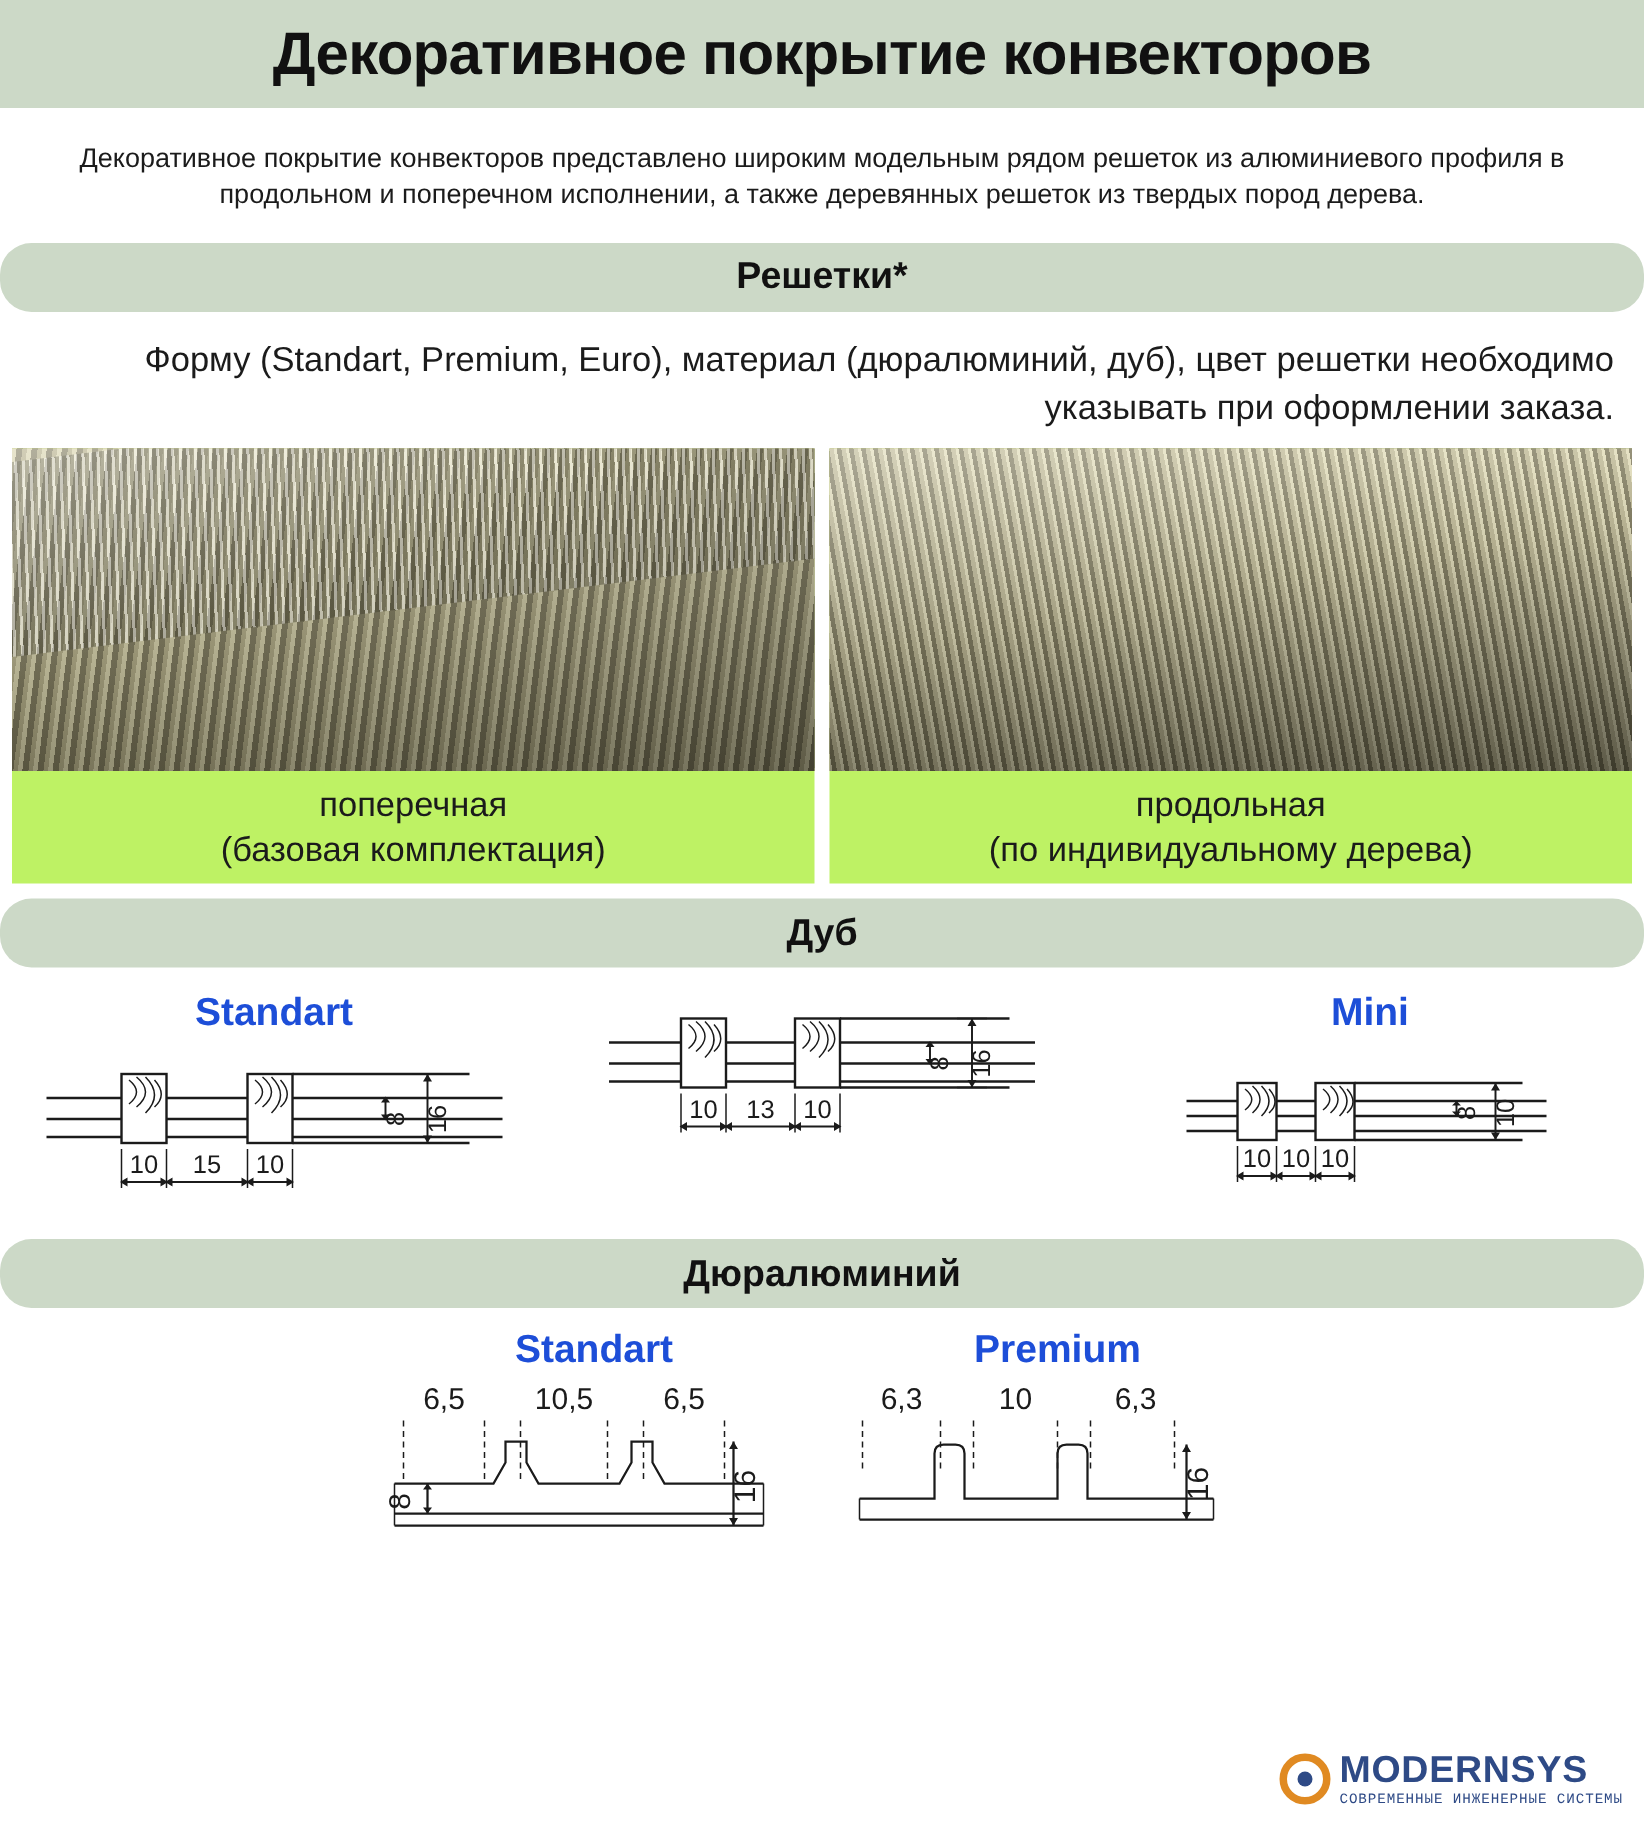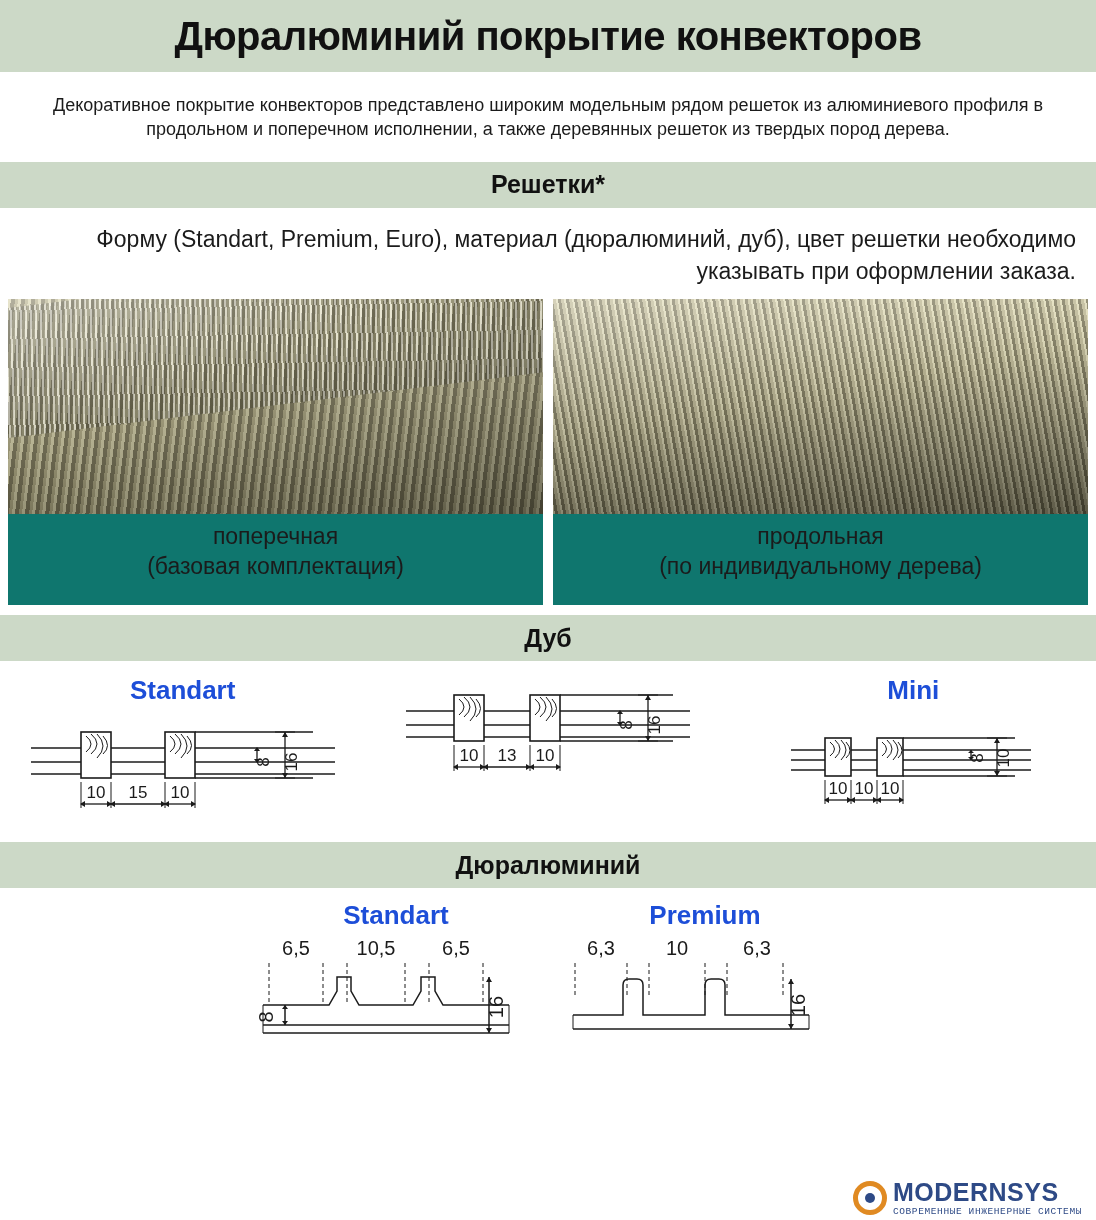--- a/index.html
+++ b/index.html
@@ -18,21 +18,21 @@
     height:72px;
     display:flex;align-items:center;justify-content:center;
   }
   .title-band .title{
     font-size:40px;font-weight:bold;letter-spacing:-0.5px;
     color:#111;
   }
   .section-band{
     background:#ccd9c7;
     height:46px;
-    display:flex;align-items:center;justify-content:center;
+    display:flex;align-items:center;justify-content:center;border-radius:21px;
   }
   .section-band .section-title{
     font-size:25px;font-weight:bold;color:#111;
   }
 
   
   .intro{
     padding:22px 14px 20px 14px;
     text-align:center;
     font-size:18px;
@@ -47,22 +47,22 @@
     font-size:23px;
     line-height:1.38;
   }
   .photos{
     display:flex;
     gap:10px;
     padding:0 8px;
   }
   .photo-card{
     flex:1;
-    background:#0f766e;
-    padding:0 0 20px 0;
+    background:#bef264;
+    padding:0 0 4px 0;
   }
   .photo{
     height:215px;
     position:relative;
     overflow:hidden;
     background:#8d8a6f;
   }
   
   .photo.transverse{
     background:
@@ -129,21 +129,21 @@
     justify-content:center;
     gap:24px;
     padding:12px 0 0 0;
   }
   .alu-cell{text-align:center;}
   .alu-cell .model-name{margin-bottom:2px;}
 
   
   .logo{
     position:absolute;
-    right:14px;bottom:4px;
+    right:14px;bottom:16px;
     display:flex;align-items:center;
   }
   .logo-mark{
     width:34px;height:34px;border-radius:50%;
     border:5px solid #e08a22;
     box-sizing:border-box;
     margin-right:6px;
     position:relative;
   }
   .logo-mark:after{
@@ -158,21 +158,21 @@
     font-size:9.5px;color:#2e4a86;letter-spacing:0.6px;margin-top:2px;font-family:Liberation Mono, monospace;
   }
   .divider-space{height:10px;}
 </style>
 </head>
 <body>
 
 <div class="page">
 
   <div class="title-band">
-    <div class="title">Дюралюминий покрытие конвекторов</div>
+    <div class="title">Декоративное покрытие конвекторов</div>
   </div>
 
   <div class="intro">Декоративное покрытие конвекторов представлено широким модельным рядом решеток из алюминиевого профиля в продольном и поперечном исполнении, а также деревянных решеток из твердых пород дерева.</div>
 
   <div class="section-band">
     <div class="section-title">Решетки*</div>
   </div>
 
   <div class="grilles-desc">Форму (Standart, Premium, Euro), материал (дюралюминий, дуб), цвет решетки необходимо указывать при оформлении заказа.</div>
 

